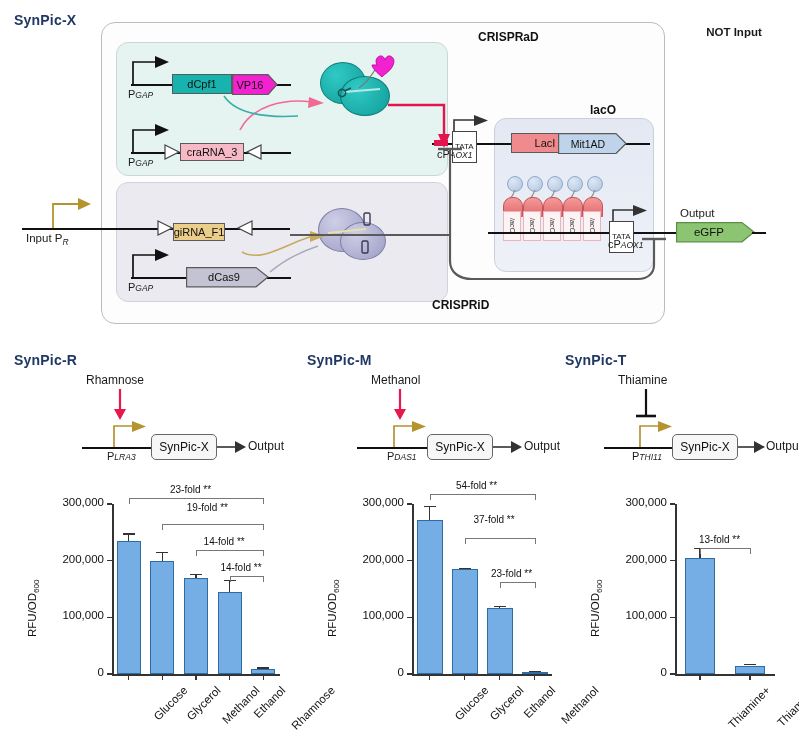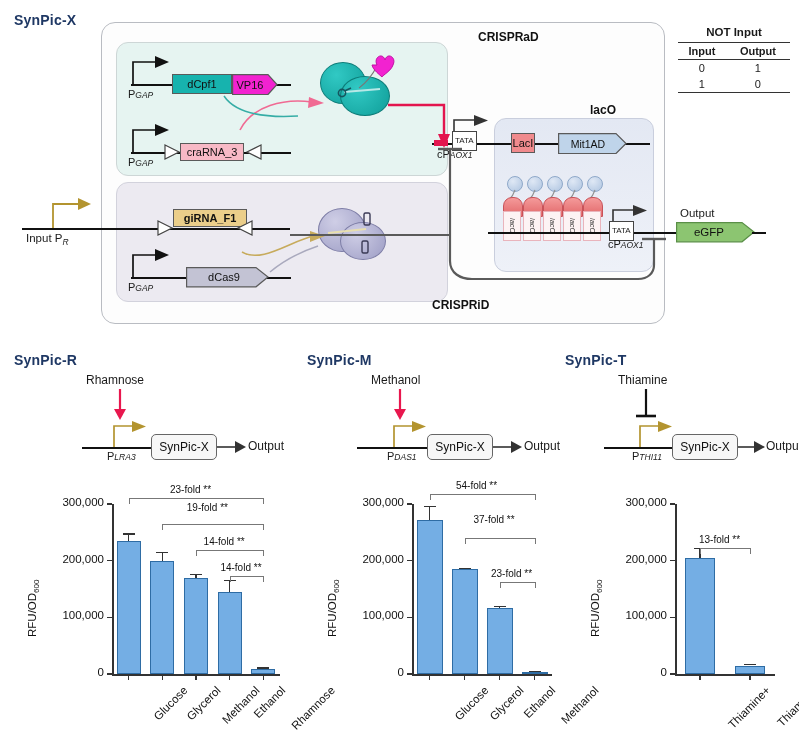--- a/index.html
+++ b/index.html
@@ -38,21 +38,21 @@
   .gene-box{
     border:1.2px solid #5a5a5a;box-sizing:border-box;
     font-size:11px;display:flex;align-items:center;justify-content:center;
     color:#111;
   }
   .dna-line{background:#111;height:1.6px;}
   .promoter-lbl{font-size:11px;}
   .promoter-lbl i{font-size:8.5px;}
   .tata{
     border:1.1px solid #444;background:#fff;font-size:8px;
-    padding:4px 2px;line-height:10px;
+    padding:10px 2px;line-height:10px;
   }
   
   #notgate{left:678px;top:26px;width:112px;}
   #notgate .t{font-size:11.5px;font-weight:bold;text-align:center;margin-bottom:4px;}
   #notgate table{border-collapse:collapse;width:112px;font-size:11px;}
   #notgate th{font-weight:bold;padding:2px 0;text-align:center;
     border-top:1.4px solid #333;border-bottom:1.1px solid #333;}
   #notgate td{text-align:center;padding:2px 0;}
   #notgate tr.last td{border-bottom:1.4px solid #333;}
   
@@ -176,21 +176,21 @@
 
 <svg class="abs" style="left:388px;top:96px;" width="72" height="56">
   <path d="M0,9 L56,9 L56,40" stroke="#E3144E" stroke-width="2.4" fill="none"></path>
   <polygon points="50,38 62,38 56,52" fill="#E3144E"></polygon>
 </svg>
 
 <div class="abs dna-line" style="left:122px;top:228px;width:168px;"></div>
 <svg class="abs" style="left:156px;top:219px;" width="18" height="18">
   <polygon points="2,2 16,9 2,16" fill="#fff" stroke="#444" stroke-width="1.2"></polygon>
 </svg>
-<div class="abs gene-box" style="left:173px;top:209px;width:74px;height:18px;background:#EBCE8A;font-weight:bold;">giRNA_F1</div>
+<div class="abs gene-box" style="left:173px;top:223px;width:52px;height:18px;background:#EBCE8A;">giRNA_F1</div>
 <svg class="abs" style="left:236px;top:219px;" width="18" height="18">
   <polygon points="16,2 2,9 16,16" fill="#fff" stroke="#444" stroke-width="1.2"></polygon>
 </svg>
 
 <div class="abs dna-line" style="left:131px;top:277px;width:160px;"></div>
 <svg class="abs" style="left:131px;top:247px;" width="42" height="32">
   <path d="M2,30 L2,8 L26,8" stroke="#111" stroke-width="1.7" fill="none"></path>
   <polygon points="24,2 38,8 24,14" fill="#111"></polygon>
 </svg>
 <div class="abs promoter-lbl" style="left:128px;top:281px;">
@@ -222,21 +222,21 @@
 <svg class="abs" style="left:452px;top:112px;" width="40" height="32">
   <path d="M2,30 L2,8 L24,8" stroke="#333" stroke-width="1.6" fill="none"></path>
   <polygon points="22,3 36,8.5 22,14" fill="#333"></polygon>
 </svg>
 <div class="abs tata" style="left:452px;top:131px;">TATA</div>
 <div class="abs promoter-lbl" style="left:437px;top:148px;">
   <span>cP</span><i>AOX1</i>
 </div>
 
 <div class="abs dna-line" style="left:494px;top:143px;width:156px;"></div>
-<div class="abs gene-box" style="left:511px;top:133px;width:24px;height:20px;background:#F08A8D;">LacI</div>
+<div class="abs gene-box" style="left:511px;top:133px;width:68px;height:20px;background:#F08A8D;">LacI</div>
 <svg class="abs" style="left:558px;top:132.5px;" width="70" height="21.5">
   <polygon points="0.6,0.6 58,0.6 68,10.5 58,20.5 0.6,20.5" fill="#BFD4EA" stroke="#5a5a5a" stroke-width="1.2"></polygon>
   <text x="30" y="14.5" font-size="10.5" font-family="Liberation Sans, sans-serif" fill="#111" text-anchor="middle">Mit1AD</text>
 </svg>
 
 <div class="abs">
   <div class="abs mit-ball" style="left:507px;top:176px;width:14px;height:14px;"></div>
   <div class="abs mit-ball" style="left:527px;top:176px;width:14px;height:14px;"></div>
   <div class="abs mit-ball" style="left:547px;top:176px;width:14px;height:14px;"></div>
   <div class="abs mit-ball" style="left:567px;top:176px;width:14px;height:14px;"></div>
@@ -283,36 +283,20 @@
 <svg class="abs" style="left:410px;top:143px;" width="260" height="146">
   <path d="M40,6 L40,118 C40,130 50,136 62,136 L228,136 C238,136 244,130 244,122 L244,96" stroke="#5a5a5a" stroke-width="2.2" fill="none"></path>
   <line x1="28" y1="6" x2="52" y2="6" stroke="#5a5a5a" stroke-width="2.4"></line>
   <line x1="232" y1="96" x2="256" y2="96" stroke="#5a5a5a" stroke-width="2.4"></line>
   <line x1="0" y1="92" x2="40" y2="92" stroke="#5a5a5a" stroke-width="2.2"></line>
 </svg>
 <div class="abs dna-line" style="left:290px;top:234px;width:122px;height:2.2px;background:#5a5a5a;"></div>
 
 <div id="notgate" class="abs">
   <div class="t">NOT Input</div>
-  <table>
-    <tbody>
-        <tr>
-      <th>Input</th>
-      <th>Output</th>
-    </tr>
-    <tr>
-      <td>0</td>
-      <td>1</td>
-    </tr>
-    <tr class="last">
-      <td>1</td>
-      <td>0</td>
-    </tr>
-  </tbody>
-    </table>
 </div>
 
 <div class="abs panel-title" style="left:14px;top:352px;">SynPic-R</div>
 <div class="abs lbl" style="left:86px;top:373px;font-size:12px;">Rhamnose</div>
 <svg class="abs" style="left:112px;top:389px;" width="16" height="32">
   <line x1="8" y1="0" x2="8" y2="22" stroke="#E8174E" stroke-width="2.2"></line>
   <polygon points="2,20 14,20 8,31" fill="#E8174E"></polygon>
 </svg>
 <div class="abs dna-line" style="left:82px;top:447px;width:80px;"></div>
 <svg class="abs" style="left:112px;top:418px;" width="40" height="30">

